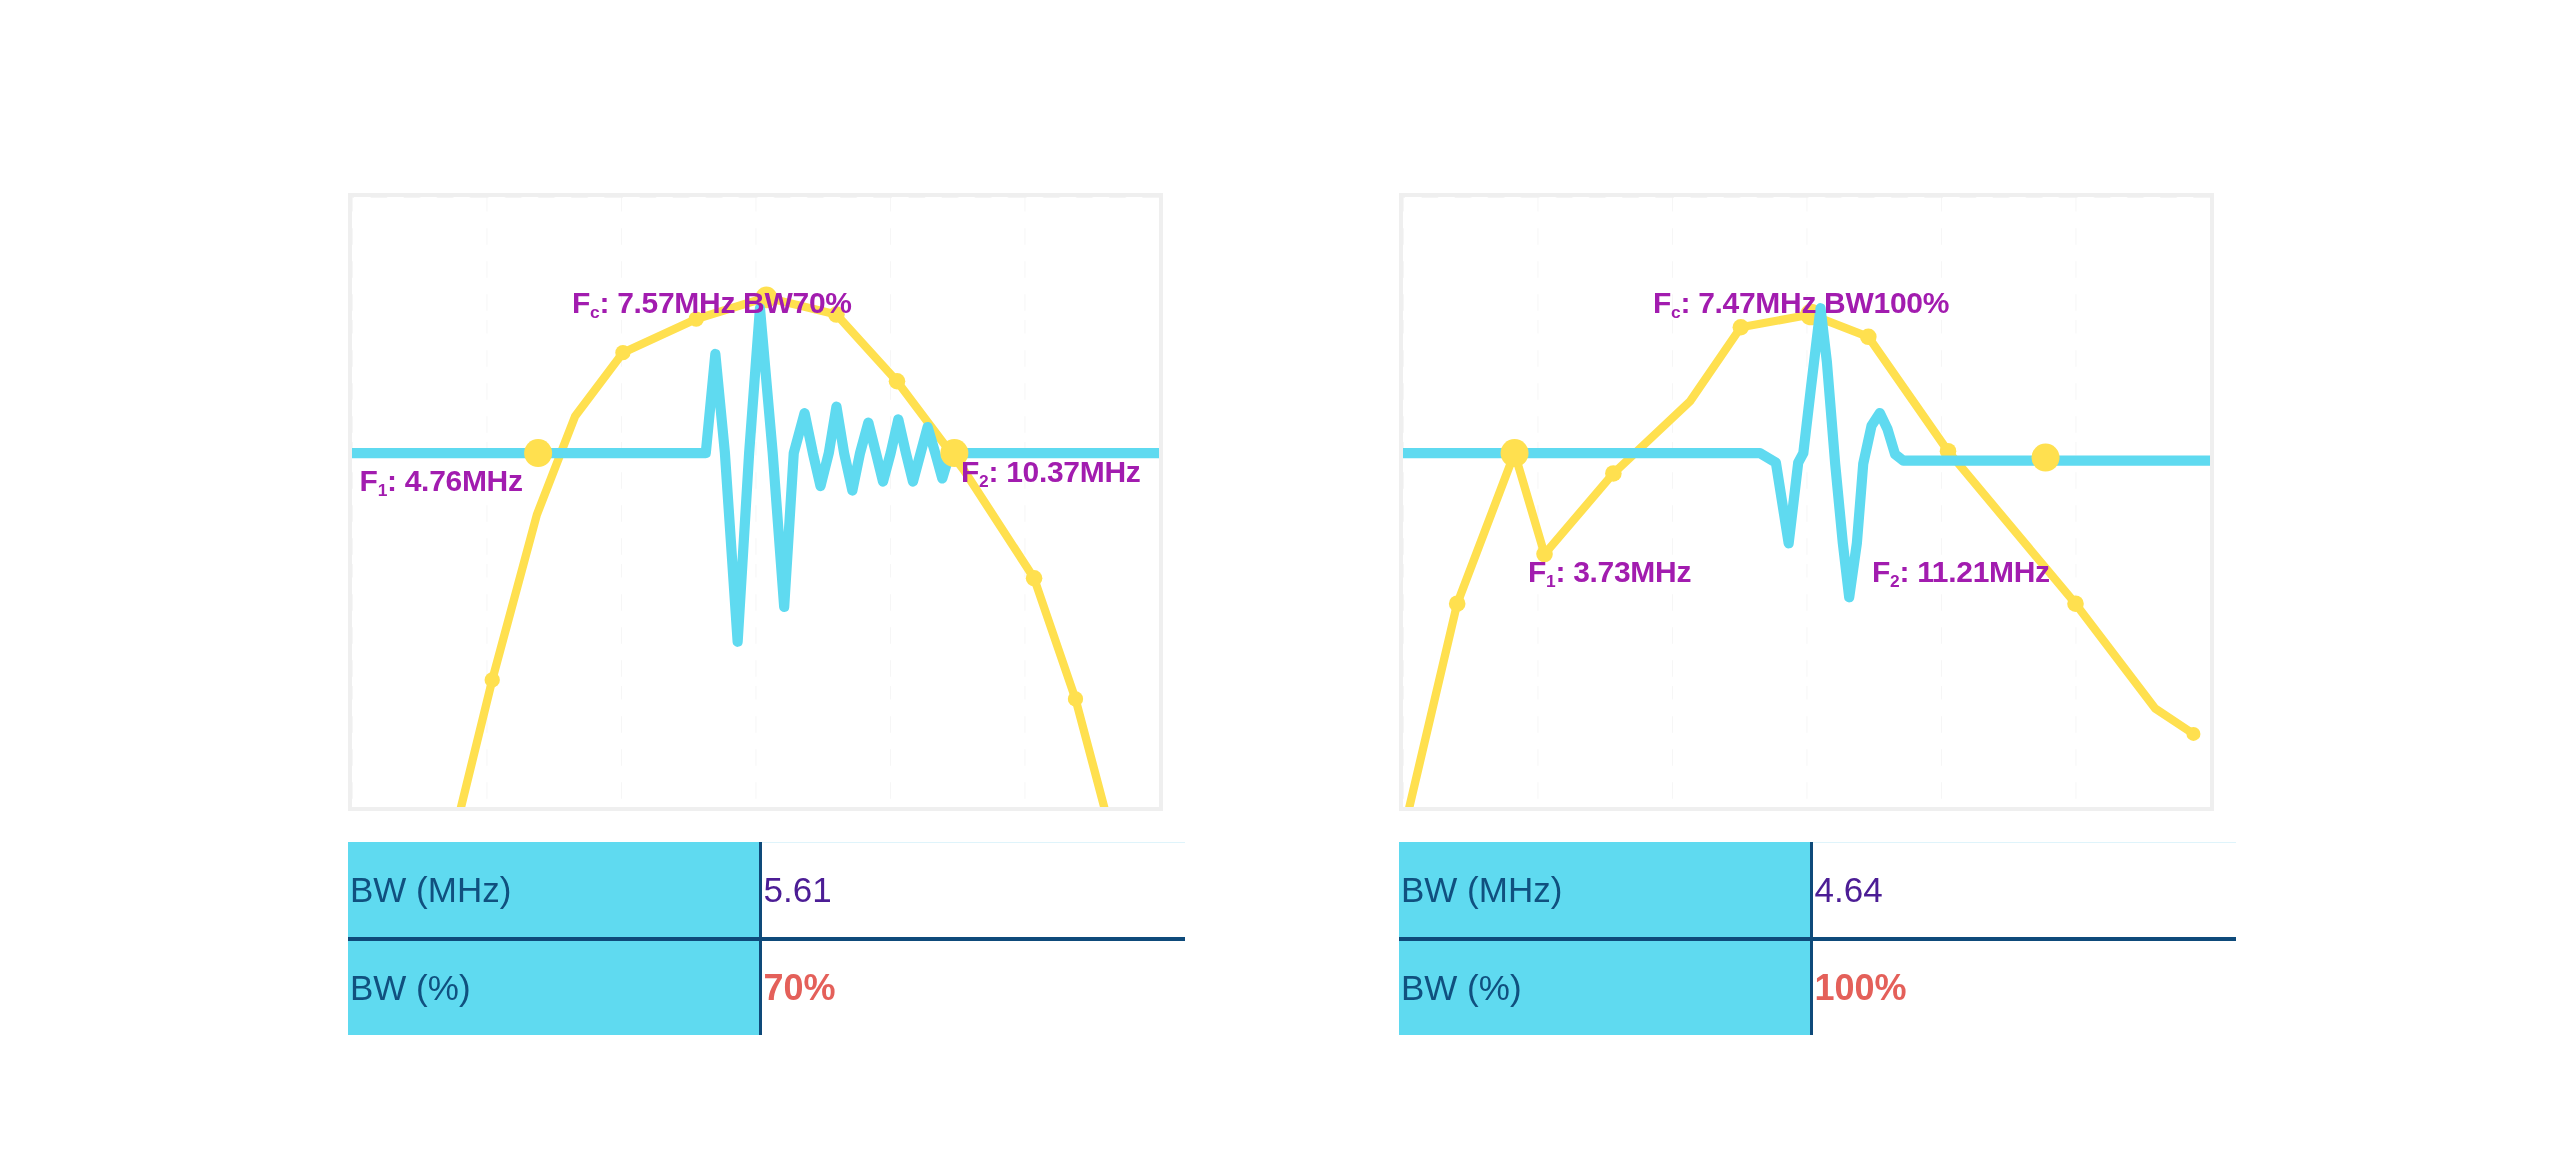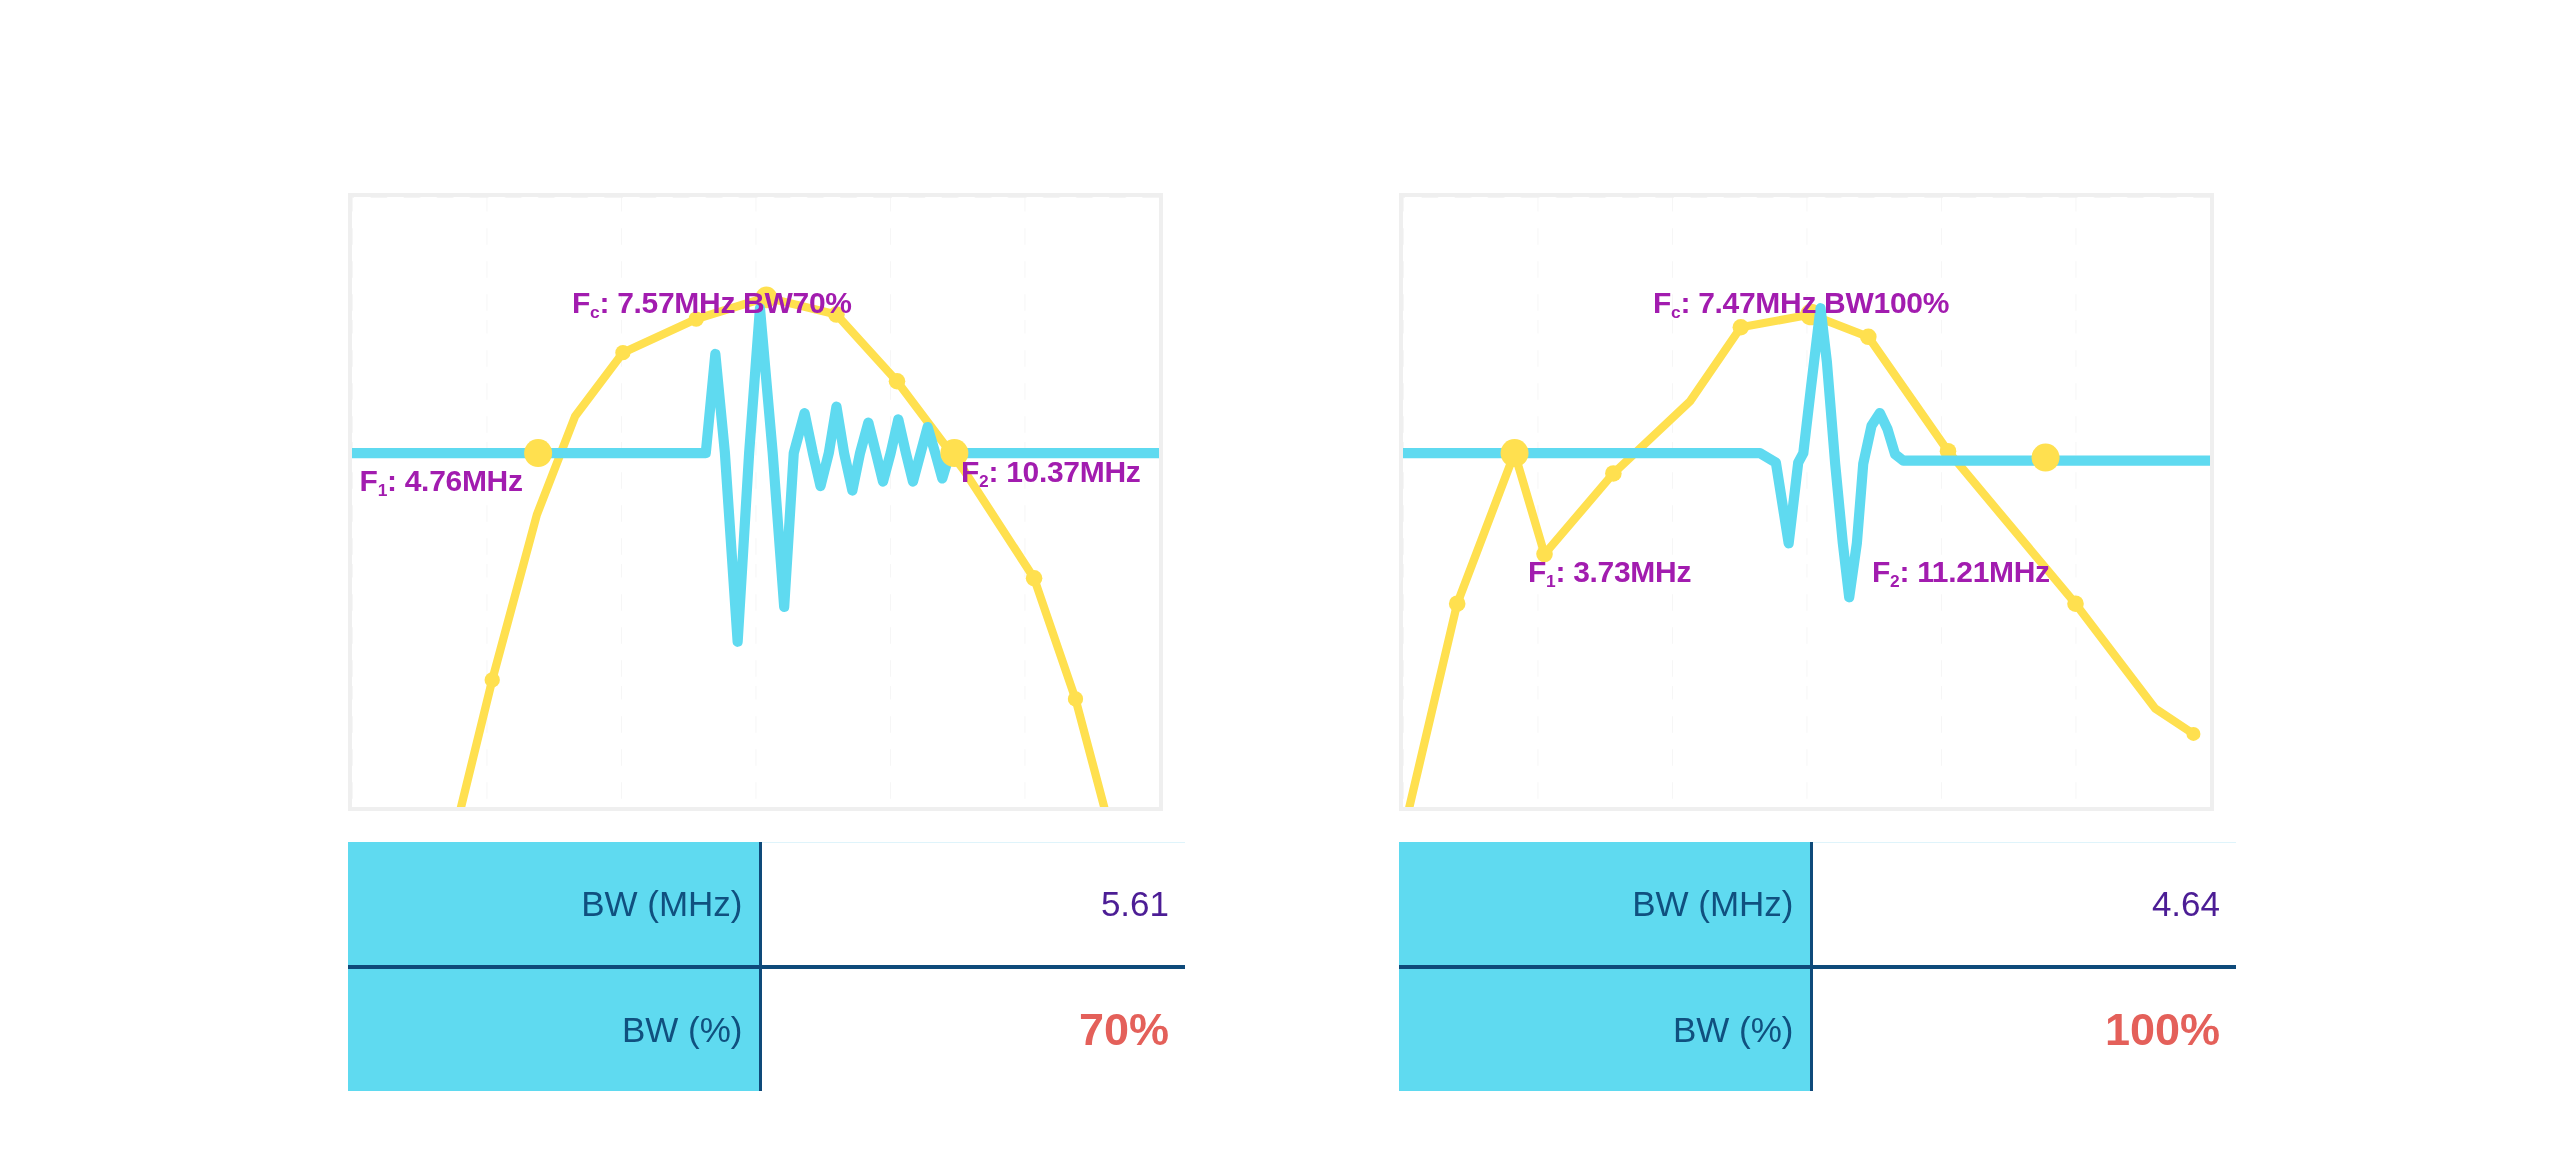--- a/index.html
+++ b/index.html
@@ -86,41 +86,41 @@
     border-collapse: collapse;
     table-layout: fixed;
   }
   .bw-table.left  { left: 348px; top: 842px; }
   .bw-table.right { left: 1399px; top: 842px; }
 
   .bw-table col.c-label { width: 412px; }
   .bw-table col.c-value { width: 425px; }
 
   .bw-table td {
-    padding: 16px;
+    padding: 2px;
     height: 90px;
-    text-align: right;
+    text-align: left;
     vertical-align: middle;
     font-weight: normal;
   }
 
   .cell-label {
     background: #5fdaf0;
     color: #10507f;
     font-size: 35px;
     border-right: 3.2px solid #0e4a7a;
   }
   .cell-value {
     background: #ffffff;
     color: #4c1d95;
     font-size: 35px;
   }
   .cell-value.pct {
     color: #e4605a;
-    font-size: 45px;
+    font-size: 36px;
     font-weight: bold;
   }
 
   .row-top .cell-label,
   .row-top .cell-value {
     border-top: 1.9px solid #dff4fb;
   }
   .row-top .cell-label { border-top-color: #5fdaf0; }
 
   .row-top td { border-bottom: 4.5px solid #0e4a7a; }

